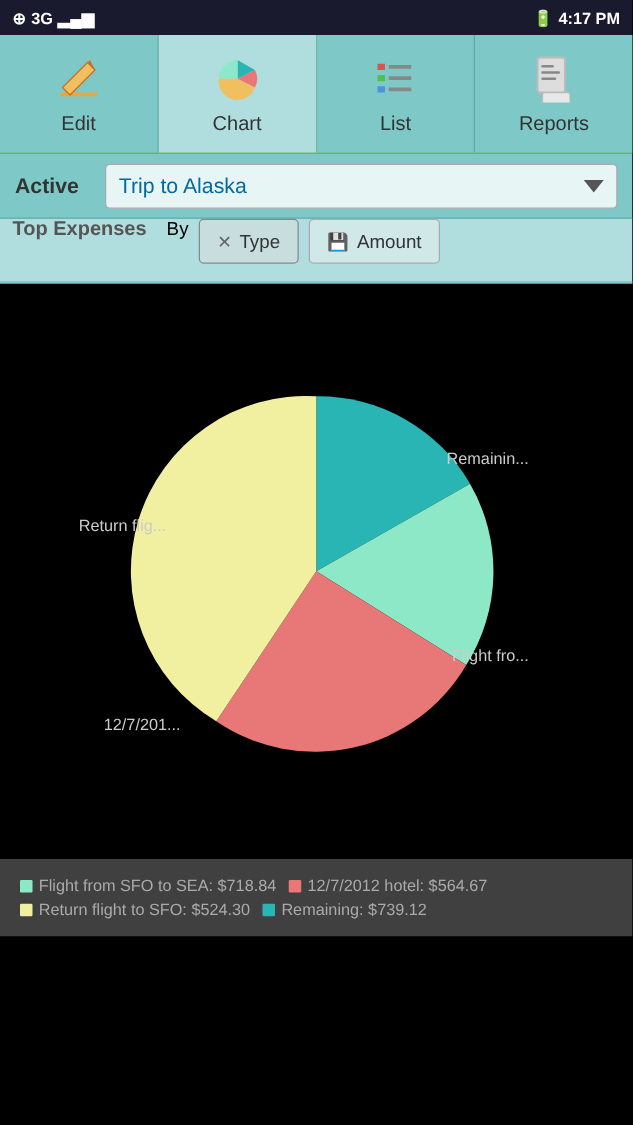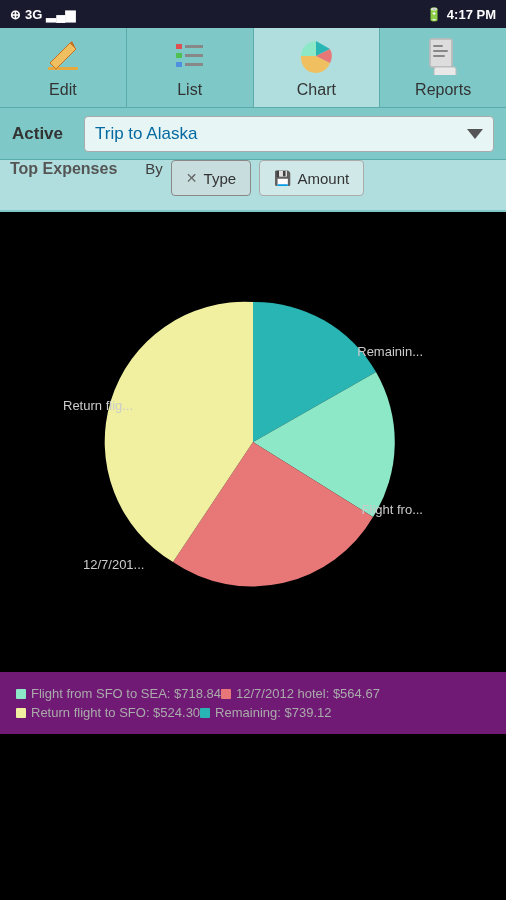--- a/index.html
+++ b/index.html
@@ -24,21 +24,21 @@
       font-size: 13px;
       font-weight: bold;
     }
     .status-left { display: flex; align-items: center; gap: 4px; }
     .status-right { display: flex; align-items: center; gap: 4px; }
 
     
     .toolbar {
       background: #84cc16;
       display: flex;
-      height: 80px;
+      height: 95px;
       border-bottom: 1px solid #5aabab;
     }
     .toolbar-btn {
       flex: 1;
       display: flex;
       flex-direction: column;
       align-items: center;
       justify-content: center;
       cursor: pointer;
       border-right: 1px solid #5aabab;
@@ -110,22 +110,22 @@
       gap: 8px;
       border-bottom: 2px solid #7ec8c8;
     }
     .filter-label {
       font-size: 16px;
       color: #555;
       font-weight: bold;
     }
     .filter-by {
       font-size: 15px;
-      color: #404040;
-      margin-left: 20px;
+      color: #000000;
+      margin-left: 8px;
     }
     .filter-btn {
       height: 36px;
       padding: 0 14px;
       border: 1px solid #aaa;
       border-radius: 4px;
       background: #d0e8e8;
       display: flex;
       align-items: center;
       gap: 6px;
@@ -165,22 +165,22 @@
       color: #ccc;
       font-size: 13px;
       white-space: nowrap;
     }
 
     
     .legend {
       padding: 14px 16px;
       display: flex;
       flex-wrap: wrap;
-      gap: 4px 0;
-      background: #701a75;
+      gap: 4px 10px;
+      background: #404040;
       width: 100%;
     }
     .legend-item {
       display: flex;
       align-items: center;
       gap: 5px;
       font-size: 13px;
     }
     .legend-dot {
       width: 10px;
@@ -211,48 +211,48 @@
 
   <div class="toolbar-btn">
     <div class="icon-box">
       <svg width="38" height="38" viewBox="0 0 38 38">
         <rect x="4" y="30" width="30" height="3" rx="1" fill="#e8a840"></rect>
         <polygon points="6,26 26,6 32,12 12,32" fill="#f0c060" stroke="#c87020" stroke-width="1"></polygon>
         <polygon points="26,6 32,12 30,8 28,4" fill="#c87020"></polygon>
       </svg>
     </div>
     <span class="toolbar-btn-label">Edit</span>
+  </div>
+
+  <div class="toolbar-btn active">
+    <div class="icon-box">
+      <svg width="38" height="38" viewBox="0 0 38 38">
+        <path d="M19 4 L19 19 L33 12 Z" fill="#2ab5b5"></path>
+        <path d="M19 4 A15 15 0 0 0 4 19 L19 19 Z" fill="#8de8c8"></path>
+        <path d="M19 19 L4 19 A15 15 0 0 0 33 26 Z" fill="#f0c060"></path>
+        <path d="M19 19 L33 12 A15 15 0 0 1 33 26 Z" fill="#e87878"></path>
+      </svg>
+    </div>
+    <span class="toolbar-btn-label">Chart</span>
   </div>
 
   <div class="toolbar-btn">
     <div class="icon-box">
       <svg width="36" height="36" viewBox="0 0 36 36">
         <rect x="4" y="6" width="6" height="5" fill="#e05050"></rect>
         <rect x="4" y="15" width="6" height="5" fill="#50c050"></rect>
         <rect x="4" y="24" width="6" height="5" fill="#5090e0"></rect>
         <rect x="13" y="7" width="18" height="3" fill="#888"></rect>
         <rect x="13" y="16" width="18" height="3" fill="#888"></rect>
         <rect x="13" y="25" width="18" height="3" fill="#888"></rect>
       </svg>
     </div>
     <span class="toolbar-btn-label">List</span>
   </div>
 
-  <div class="toolbar-btn active">
-    <div class="icon-box">
-      <svg width="38" height="38" viewBox="0 0 38 38">
-        <path d="M19 4 L19 19 L33 12 Z" fill="#2ab5b5"></path>
-        <path d="M19 4 A15 15 0 0 0 4 19 L19 19 Z" fill="#8de8c8"></path>
-        <path d="M19 19 L4 19 A15 15 0 0 0 33 26 Z" fill="#f0c060"></path>
-        <path d="M19 19 L33 12 A15 15 0 0 1 33 26 Z" fill="#e87878"></path>
-      </svg>
-    </div>
-    <span class="toolbar-btn-label">Chart</span>
-  </div>
-
   <div class="toolbar-btn">
     <div class="icon-box">
       <svg width="36" height="38" viewBox="0 0 36 38">
         <rect x="5" y="2" width="22" height="28" rx="2" fill="#ddd" stroke="#bbb" stroke-width="1"></rect>
         <rect x="5" y="2" width="22" height="28" rx="2" fill="none" stroke="#bbb" stroke-width="1.5"></rect>
         <rect x="8" y="8" width="10" height="2" rx="1" fill="#888"></rect>
         <rect x="8" y="13" width="15" height="2" rx="1" fill="#888"></rect>
         <rect x="8" y="18" width="12" height="2" rx="1" fill="#888"></rect>
         <rect x="9" y="30" width="22" height="28" rx="2" fill="#e8e8e8" stroke="#bbb" stroke-width="1"></rect>
       </svg>

